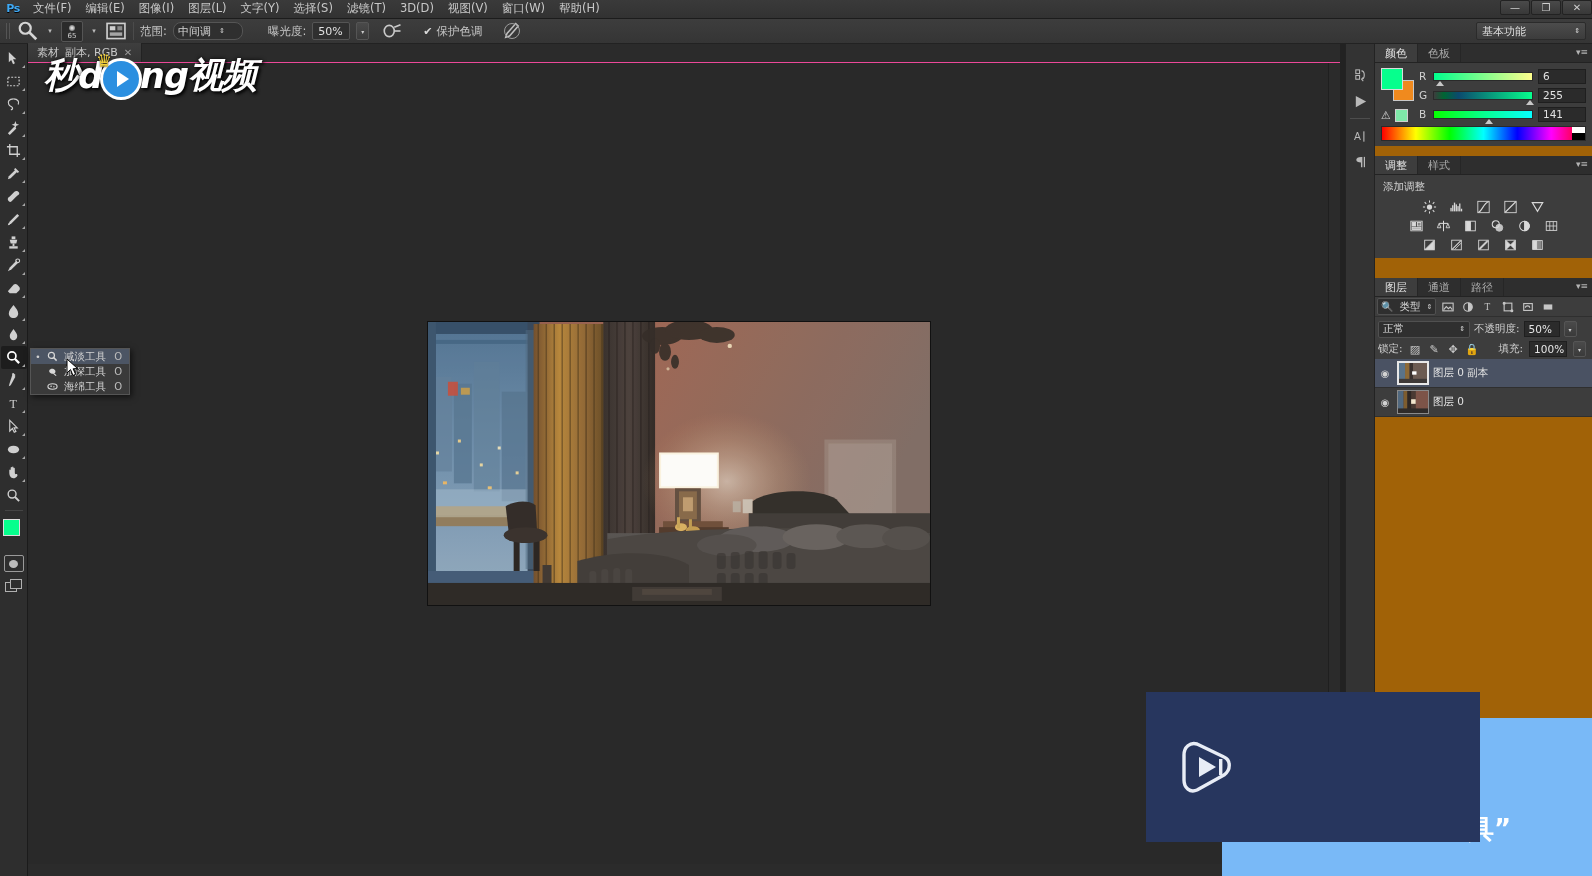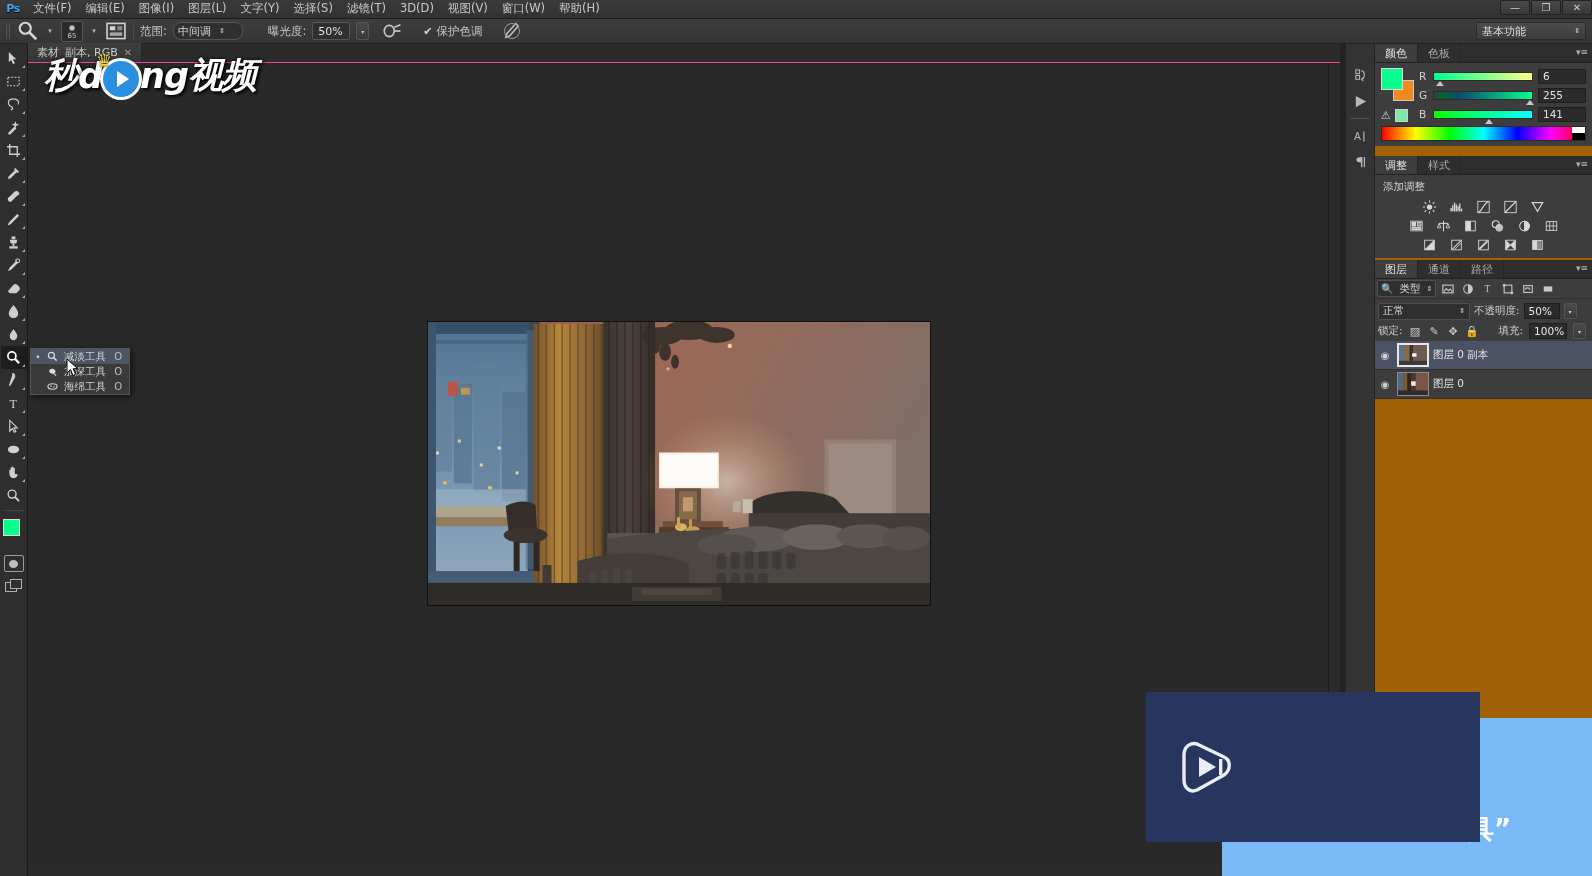--- a/index.html
+++ b/index.html
@@ -966,21 +966,21 @@
                   <rect x="2.5" y="3" width="11" height="10" fill="none" stroke="#d9d9d9" stroke-width="1"></rect>
                   <rect x="3" y="3.5" width="9" height="9" fill="#d9d9d9" opacity="0.5"></rect>
                   <rect x="3" y="3.5" width="4" height="9" fill="#d9d9d9"></rect>
                 </svg>
             </span>
           </div>
         </div>
       </div>
     </div>
 
-    <div style="margin-top:2px;">
+    <div style="margin-top:20px;">
       <div class="panel-tabs">
         <div class="ptab active">图层</div>
         <div class="ptab">通道</div>
         <div class="ptab">路径</div>
         <div class="panel-menu">▾≡</div>
       </div>
       <div class="panel-body" style="padding:0;">
 
         <div class="filter-row">
           <span class="filter-sel">

